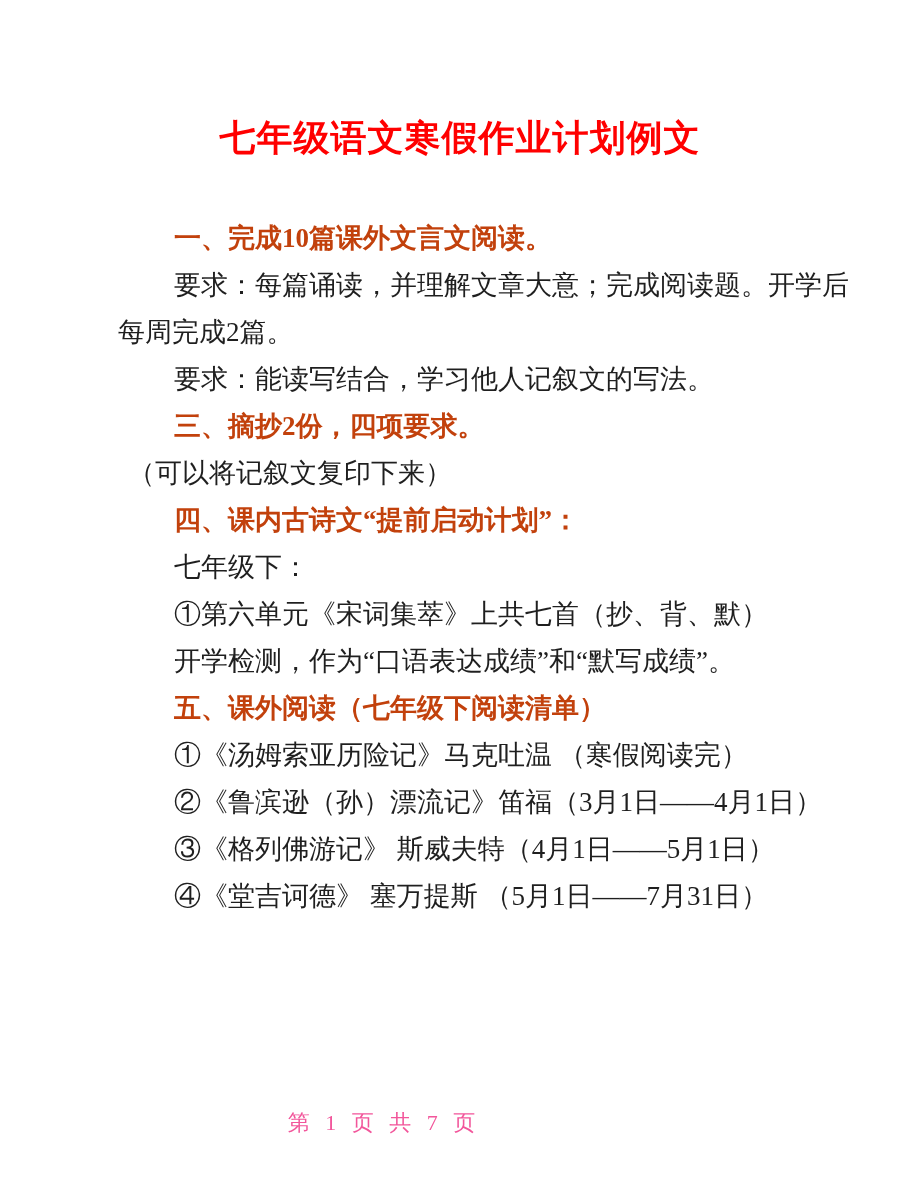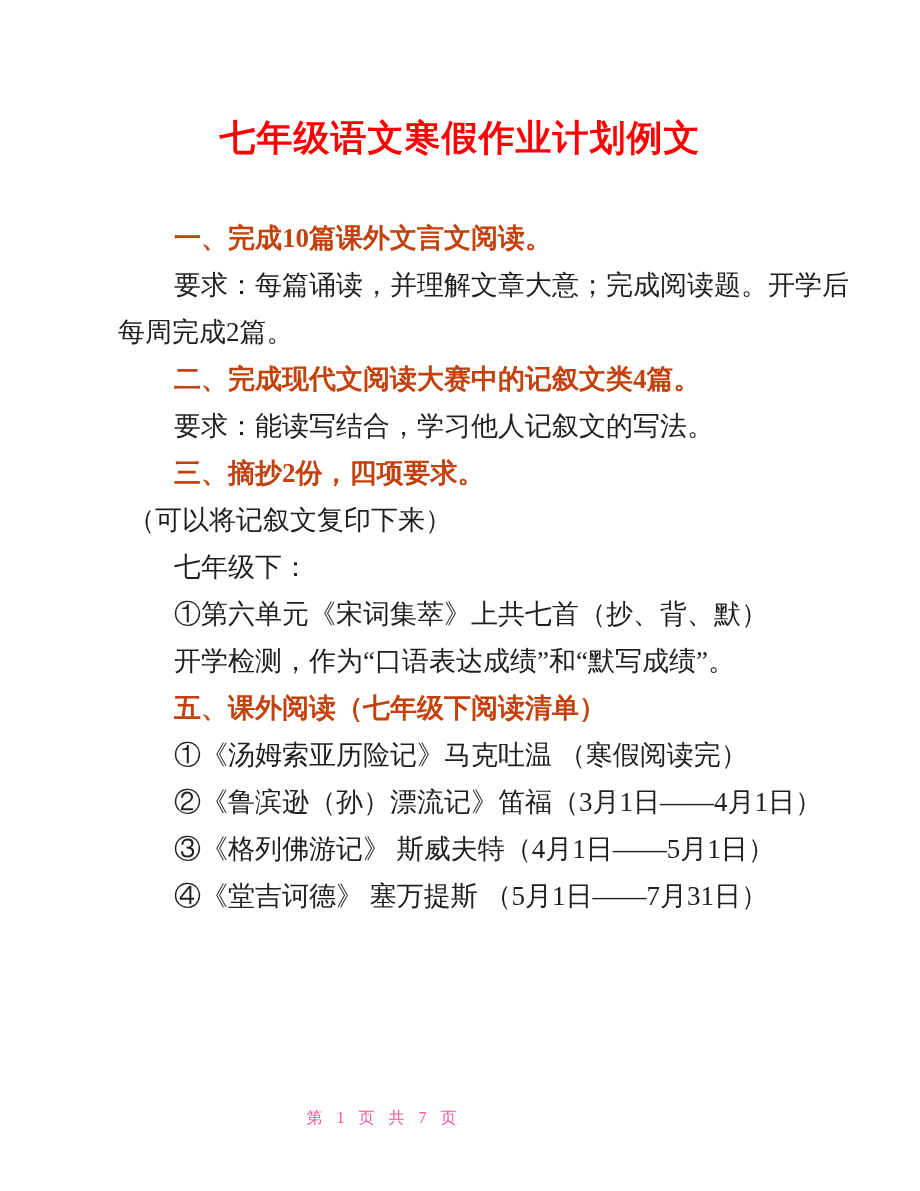--- a/index.html
+++ b/index.html
@@ -49,40 +49,40 @@
   .line.bold {
     font-weight: bold;
     color: #c2410c;
   }
   .footer {
     position: absolute;
     top: 1108px;
     left: 0;
     width: 768px;
     text-align: center;
-    font-size: 16px;
+    font-size: 22px;
     letter-spacing: 5px;
     color: #f2569b;
   }
 </style>
 </head>
 <body>
 
 <div class="page">
 
   <div class="doc-title" style="color: rgb(255, 0, 0);">七年级语文寒假作业计划例文</div>
 
   <div class="body-text">
     <div class="line indent bold">一、完成10篇课外文言文阅读。</div>
     <div class="line indent">要求：每篇诵读，并理解文章大意；完成阅读题。开学后</div>
     <div class="line">每周完成2篇。</div>
-    <div class="line indent bold">二、完成现代文阅读大赛中的记叙文类4篇。</div>
     <div class="line indent">要求：能读写结合，学习他人记叙文的写法。</div>
     <div class="line indent bold">三、摘抄2份，四项要求。</div>
     <div class="line half-indent">（可以将记叙文复印下来）</div>
+    <div class="line indent bold">四、课内古诗文“提前启动计划”：</div>
     <div class="line indent">七年级下：</div>
     <div class="line indent">①第六单元《宋词集萃》上共七首（抄、背、默）</div>
     <div class="line indent">开学检测，作为“口语表达成绩”和“默写成绩”。</div>
     <div class="line indent bold">五、课外阅读（七年级下阅读清单）</div>
     <div class="line indent">①《汤姆索亚历险记》马克吐温 （寒假阅读完）</div>
     <div class="line indent">②《鲁滨逊（孙）漂流记》笛福（3月1日——4月1日）</div>
     <div class="line indent">③《格列佛游记》 斯威夫特（4月1日——5月1日）</div>
     <div class="line indent">④《堂吉诃德》 塞万提斯 （5月1日——7月31日）</div>
   </div>
 

